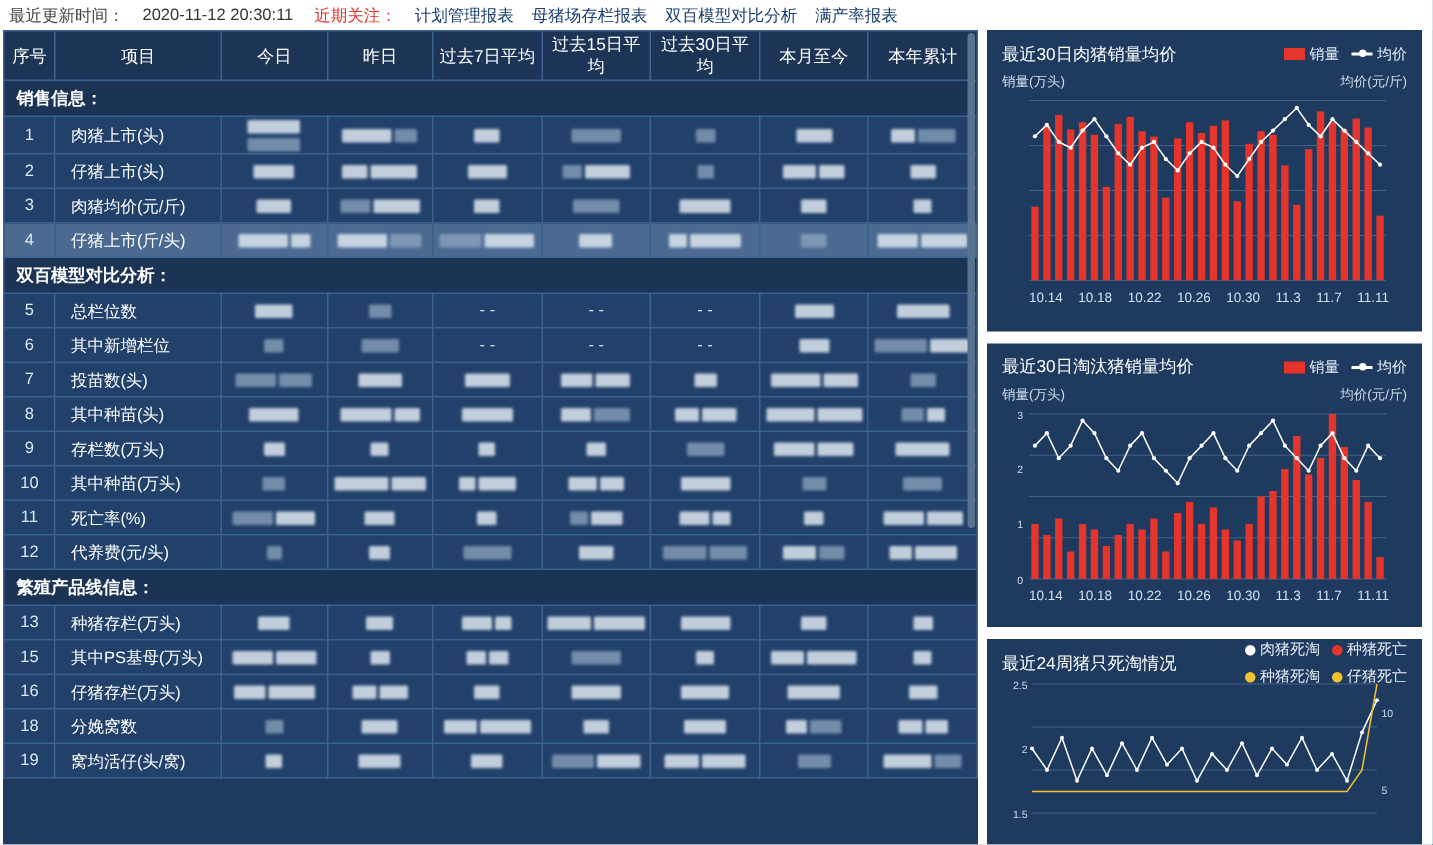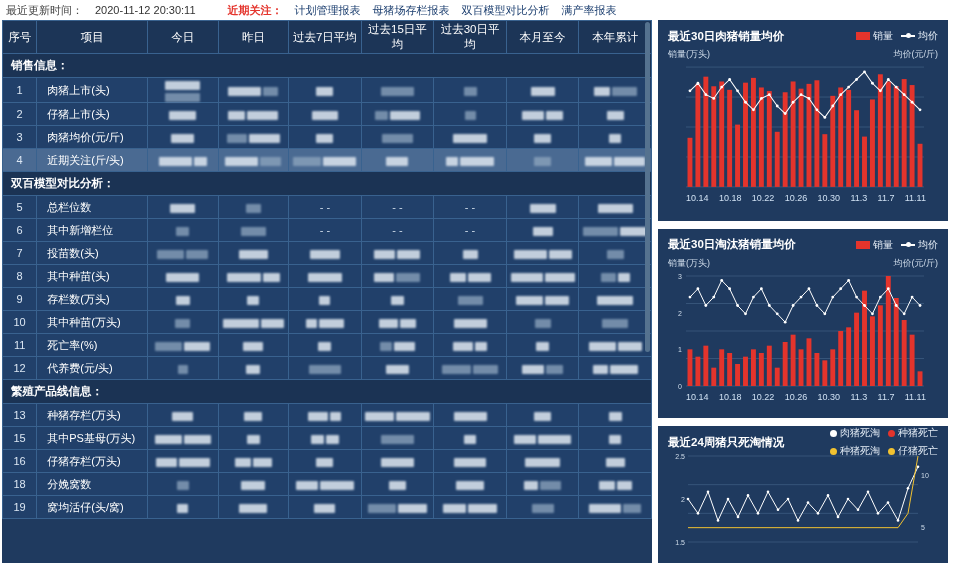--- a/index.html
+++ b/index.html
@@ -23,21 +23,21 @@
     align-items: center;
     gap: 12px;
     padding: 0 6px;
     font-size: 11px;
     color: #333;
     background: #fff;
     white-space: nowrap;
   }
   .topbar .label { color: #444; }
   .topbar .ts { color: #333; }
-  .topbar .focus { color: #e4342c; font-weight: bold; margin-left: 20px; }
+  .topbar .focus { color: #e4342c; font-weight: normal; margin-left: 2px; }
   .topbar .link { color: #1a3d6e; }
 
   
   .body-wrap {
     position: absolute;
     top: 20px; left: 0;
     width: 955px; height: 543px;
     display: flex;
     gap: 6px;
     padding: 0 4px 0 2px;
@@ -125,21 +125,21 @@
   }
   .card.c1 { height: 204px; }
   .card.c2 { height: 192px; }
   .card.c3 { height: 139px; }
   .card-head {
     display: flex;
     align-items: center;
     justify-content: space-between;
     height: 16px;
   }
-  .card-title { font-size: 11.5px; font-weight: bold; color: #fff; }
+  .card-title { font-size: 11.5px; font-weight: normal; color: #fff; }
   .legend { display: flex; align-items: center; gap: 8px; font-size: 10px; }
   .legend .it { display: flex; align-items: center; gap: 3px; color: #e6eef7; }
   .sw-bar { width: 14px; height: 8px; background: #e4342c; display: inline-block; }
   .sw-line { width: 14px; height: 2px; background: #ffffff; display: inline-block; position: relative; }
   .sw-line::after {
     content: ""; position: absolute; left: 5px; top: -2px;
     width: 5px; height: 5px; border-radius: 50%; background: #fff;
   }
   .sw-dot { width: 7px; height: 7px; border-radius: 50%; display: inline-block; }
   .axis-names {
@@ -224,21 +224,21 @@
               <td><span class="blk" style="width:23px"></span></td>
               <td><span class="blk dim" style="width:20px"></span><span class="blk" style="width:31px"></span></td>
               <td><span class="blk" style="width:17px"></span></td>
               <td><span class="blk dim" style="width:31px"></span></td>
               <td><span class="blk" style="width:34px"></span></td>
               <td><span class="blk" style="width:17px"></span></td>
               <td><span class="blk" style="width:12px"></span></td>
             </tr>
             <tr class="highlight">
               <td class="idx">4</td>
-              <td class="item">近期关注(斤/头)</td>
+              <td class="item">仔猪上市(斤/头)</td>
               <td><span class="blk" style="width:33px"></span><span class="blk" style="width:13px"></span></td>
               <td><span class="blk" style="width:33px"></span><span class="blk dim" style="width:21px"></span></td>
               <td><span class="blk dim" style="width:28px"></span><span class="blk" style="width:33px"></span></td>
               <td><span class="blk" style="width:22px"></span></td>
               <td><span class="blk" style="width:12px"></span><span class="blk" style="width:34px"></span></td>
               <td><span class="blk dim" style="width:17px"></span></td>
               <td><span class="blk" style="width:27px"></span><span class="blk" style="width:31px"></span></td>
             </tr>
             <tr class="section">
               <td colspan="9">双百模型对比分析：</td>

